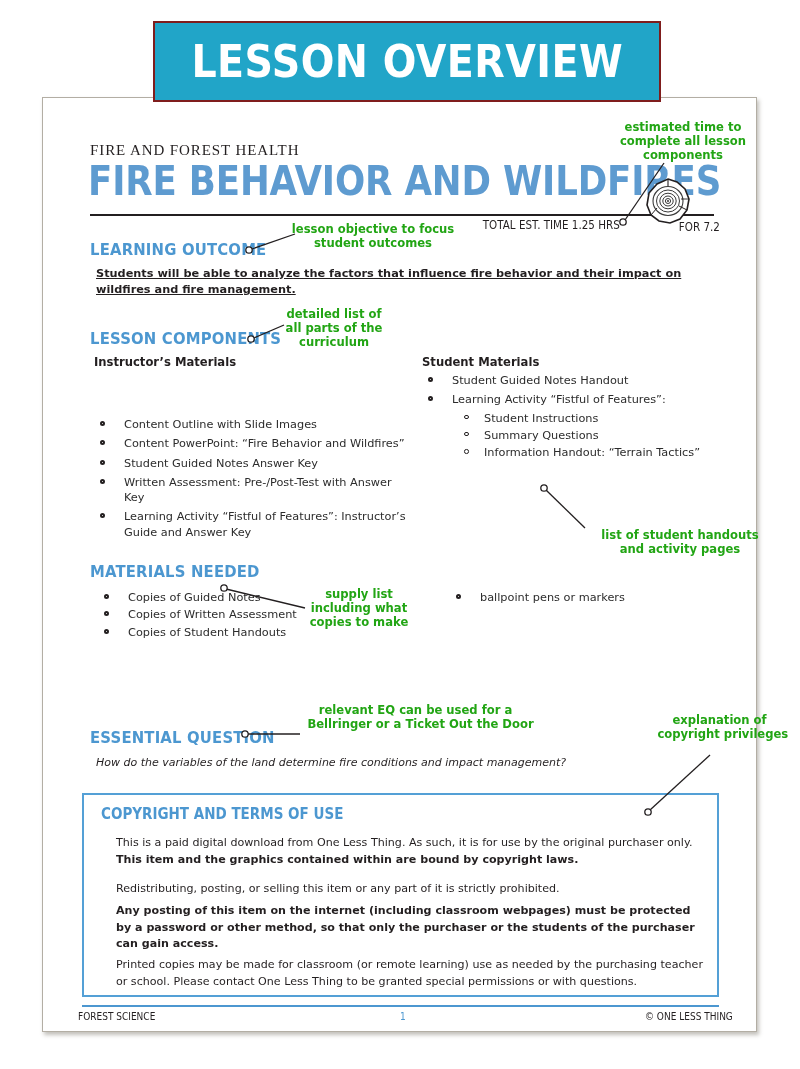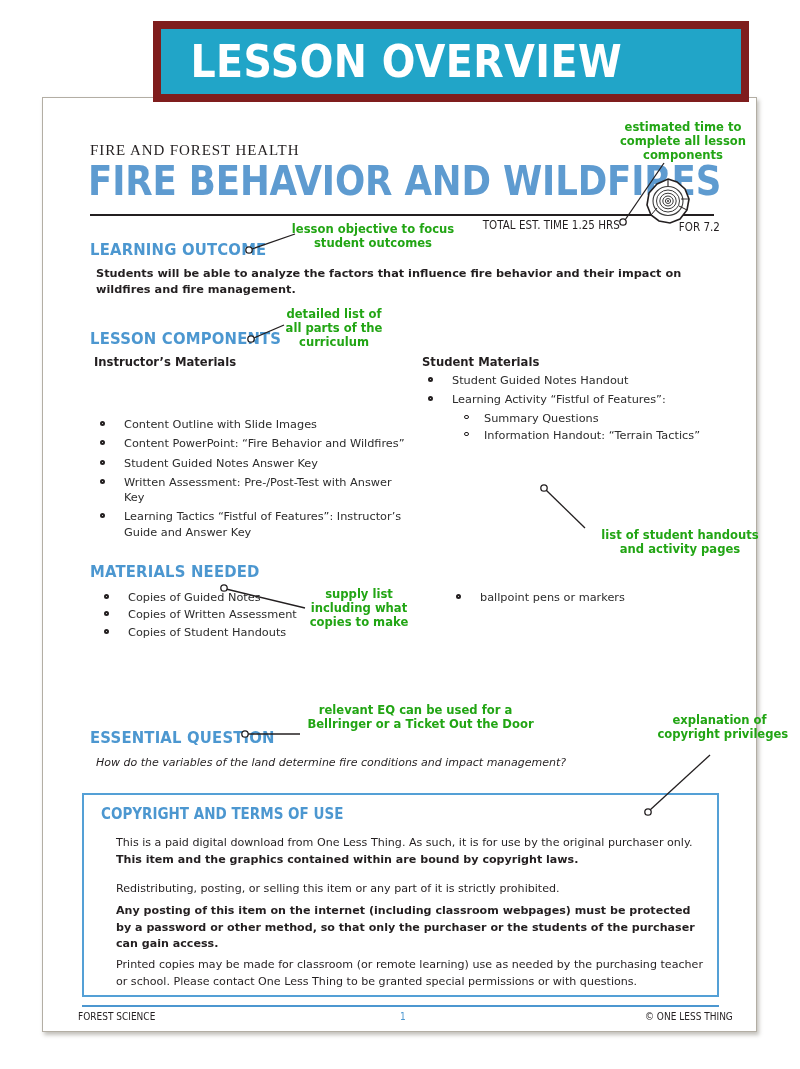--- a/index.html
+++ b/index.html
@@ -26,28 +26,28 @@
     border: 1px solid #b3aea4;
     box-shadow: 2px 3px 4px rgba(120,115,105,0.45);
     box-sizing: border-box;
   }
 
   
   #banner {
     position: absolute;
     left: 153px;
     top: 21px;
-    width: 596px;
+    width: 508px;
     height: 81px;
     background: #21a5c8;
-    border: 8px solid #7f1d1d;
+    border: 2px solid #7f1d1d;
     box-sizing: border-box;
     display: flex;
     align-items: center;
-    justify-content: flex-start;
+    justify-content: center;
     z-index: 6;
   }
   #banner-title {
     color: #ffffff;
     font-family: "DejaVu Sans", sans-serif;
     font-weight: bold;
     font-size: 45px;
     letter-spacing: 0.5px;
     transform: scaleX(0.88);
     white-space: nowrap;
@@ -135,20 +135,21 @@
   }
 
   
   .body-text {
     position: absolute;
     font-family: "DejaVu Sans", sans-serif;
     font-size: 11.3px;
     color: #231f20;
     line-height: 1.42;
     font-weight: 600;
+    text-decoration: underline;
   }
   .sub-head {
     position: absolute;
     font-family: "DejaVu Sans", sans-serif;
     font-size: 11.6px;
     font-weight: bold;
     color: #231f20;
     white-space: nowrap;
   }
 
@@ -324,29 +325,30 @@
 <div class="body-text" style="left:96px; top:266px; width:612px;">Students will be able to analyze the factors that influence fire behavior and their impact on wildfires and fire management.</div>
 
 <div class="sec-head" style="left:90px; top:329px;">LESSON COMPONENTS</div>
 
 <div class="sub-head" style="left:94px; top:355px;">Instructor’s Materials</div>
 <ul class="blist" style="left:96px; top:373px; width:310px;margin-top:44px;">
   <li>Content Outline with Slide Images</li>
   <li>Content PowerPoint: “Fire Behavior and Wildfires”</li>
   <li>Student Guided Notes Answer Key</li>
   <li>Written Assessment: Pre-/Post-Test with Answer Key</li>
-  <li>Learning Tactics “Fistful of Features”: Instructor’s Guide and Answer Key</li>
+  <li>Learning Activity “Fistful of Features”: Instructor’s Guide and Answer Key</li>
 </ul>
 
 <div class="sub-head" style="left:422px; top:355px;">Student Materials</div>
 <ul class="blist" style="left:424px; top:373px; width:300px;">
   <li>Student Guided Notes Handout</li>
   <li>
     <span>Learning Activity “Fistful of Features”:</span>
     <ul class="sublist">
+      <li>Student Instructions</li>
       <li>Summary Questions</li>
       <li>Information Handout: “Terrain Tactics”</li>
     </ul>
   </li>
 </ul>
 
 <div class="sec-head" style="left:90px; top:562px;">MATERIALS NEEDED</div>
 <ul class="blist tight" style="left:100px; top:590px; width:300px;">
   <li>Copies of Guided Notes</li>
   <li>Copies of Written Assessment</li>

